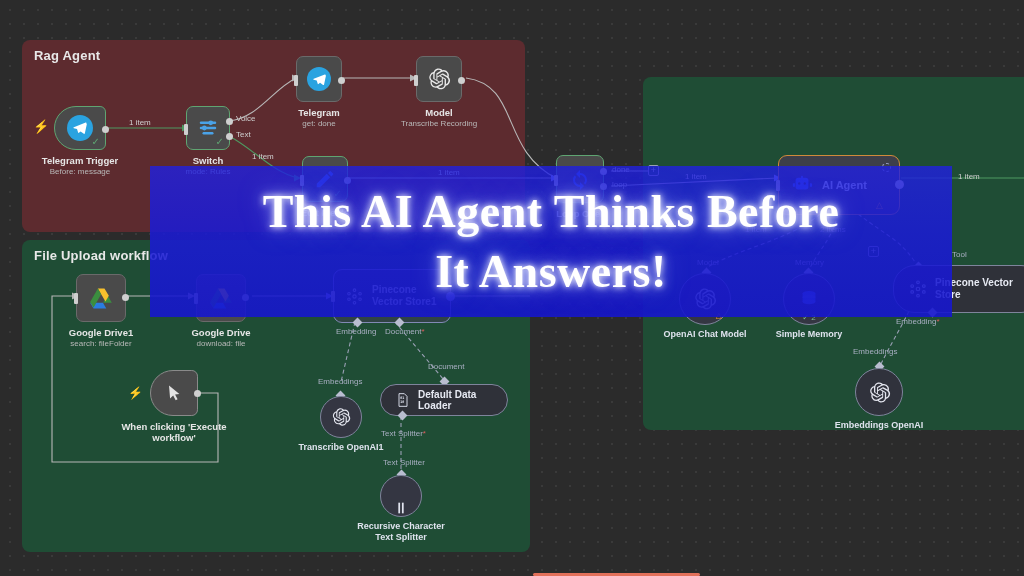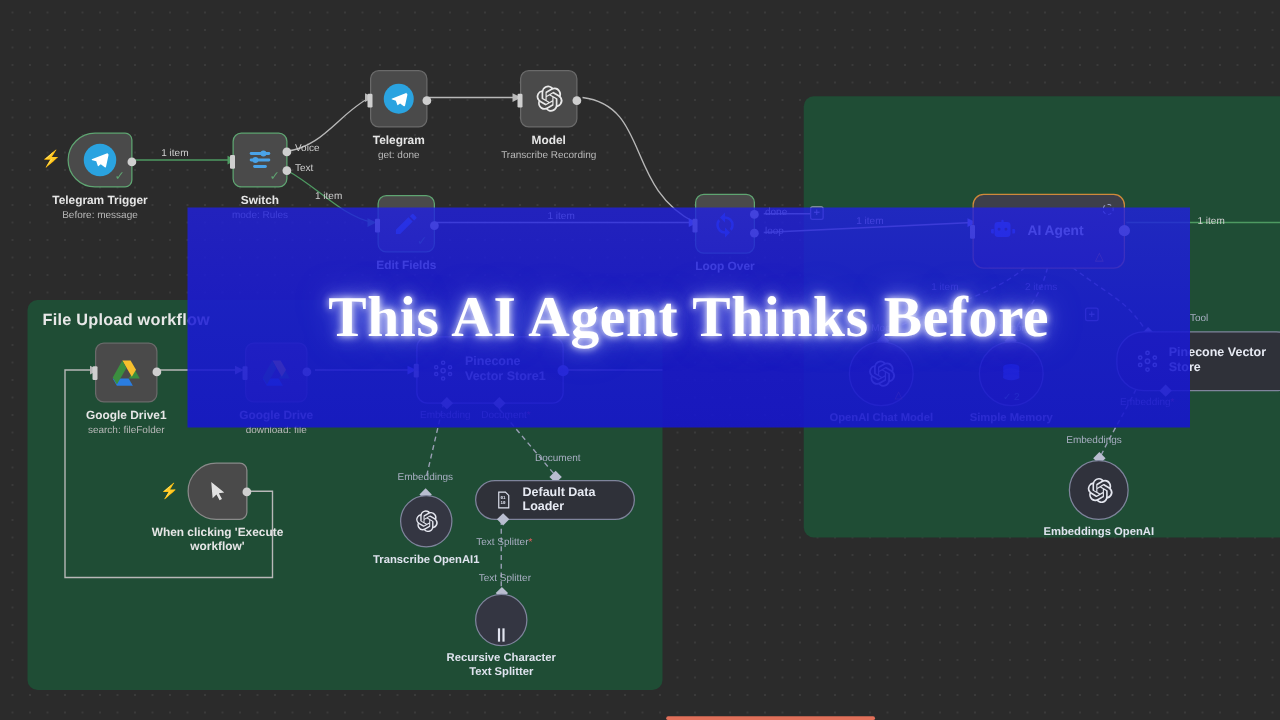--- a/index.html
+++ b/index.html
@@ -151,21 +151,21 @@
   .tg-circle {
     width: 26px; height: 26px; border-radius: 50%;
     background: #2aa3e0;
     display: flex; align-items: center; justify-content: center;
   }
 
   
   #overlay {
     position: absolute;
     left: 150px; top: 166px;
-    width: 802px; height: 176px;
+    width: 802px; height: 151px;
     background: linear-gradient(180deg,
         rgba(32,32,225,.80) 0%,
         rgba(26,26,215,.86) 45%,
         rgba(22,22,205,.90) 100%);
     mix-blend-mode: normal;
     overflow: hidden;
   }
   #overlay-text {
     position: absolute;
     left: 0; top: 0; width: 100%; height: 100%;
@@ -193,20 +193,23 @@
     width: 167px; height: 3px;
     background: #e2705a;
     border-radius: 2px;
   }
 </style>
 </head>
 <body>
 
 <div id="canvas">
 
+  <div class="group grp-rag" style="left:22px; top:40px; width:503px; height:192px;">
+    <span class="group-label">Rag Agent</span>
+  </div>
 
   <div class="group grp-green" style="left:22px; top:240px; width:508px; height:312px;">
     <span class="group-label">File Upload workflow</span>
   </div>
 
   <div class="group grp-green" style="left:643px; top:77px; width:420px; height:353px;"></div>
 
   <svg class="wires">
 
     <path class="wire-green" d="M108,128 L186,128"></path>
@@ -525,18 +528,19 @@
         <rect x="8" y="4" width="2.6" height="16" fill="#e2e5f0"></rect>
         <rect x="13.4" y="4" width="2.6" height="16" fill="#e2e5f0"></rect>
       </svg>
     </span>
     <span class="rnode-title wrap">Recursive Character Text Splitter</span>
   </div>
 
   <div id="overlay">
     <div id="overlay-text">
       <span class="l1">This AI Agent Thinks Before</span>
+      <span class="l2">It Answers!</span>
     </div>
   </div>
 
   <div id="progress"></div>
 
 </div>
 
 </body></html>

